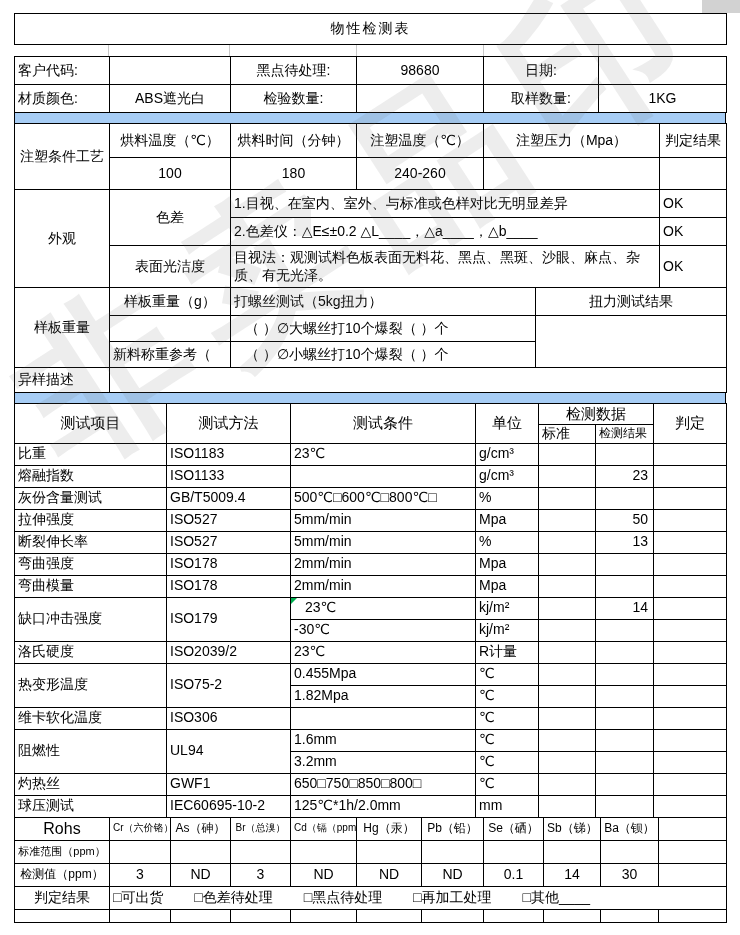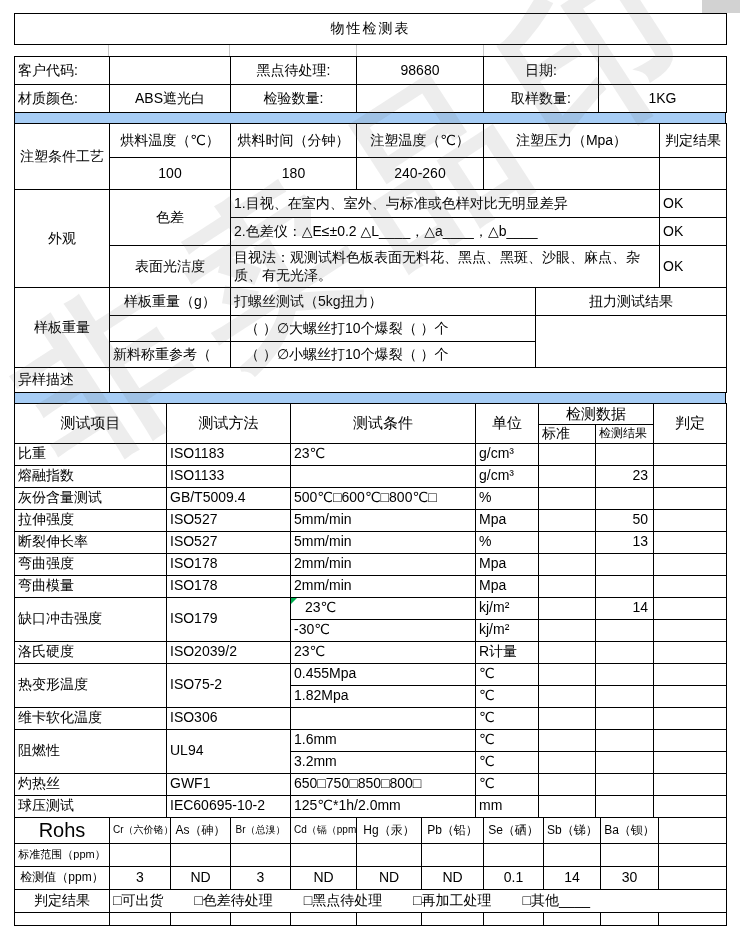--- a/index.html
+++ b/index.html
@@ -388,21 +388,21 @@
           <col style="width:66px">
           <col style="width:65px">
           <col style="width:62px">
           <col style="width:60px">
           <col style="width:57px">
           <col style="width:58px">
           <col style="width:68px">
         </colgroup>
       <tbody>
           <tr>
-        <td style="font-size:20px">Rohs</td>
+        <td style="font-size:16px">Rohs</td>
         <td class="tiny">Cr（六价铬）</td>
         <td class="small">As（砷）</td>
         <td class="tiny">Br（总溴）</td>
         <td class="tiny">Cd（镉（ppm）</td>
         <td class="small">Hg（汞）</td>
         <td class="small">Pb（铅）</td>
         <td class="small">Se（硒）</td>
         <td class="small">Sb（锑）</td>
         <td class="small">Ba（钡）</td>
         <td></td>

